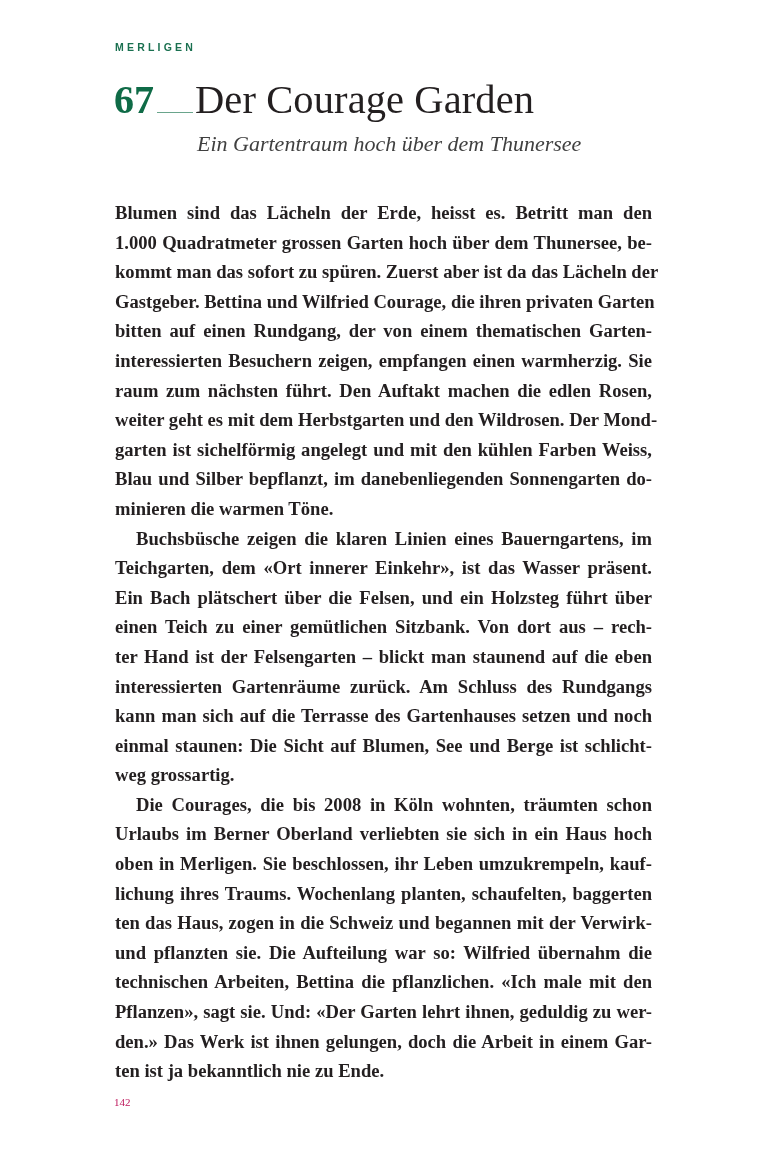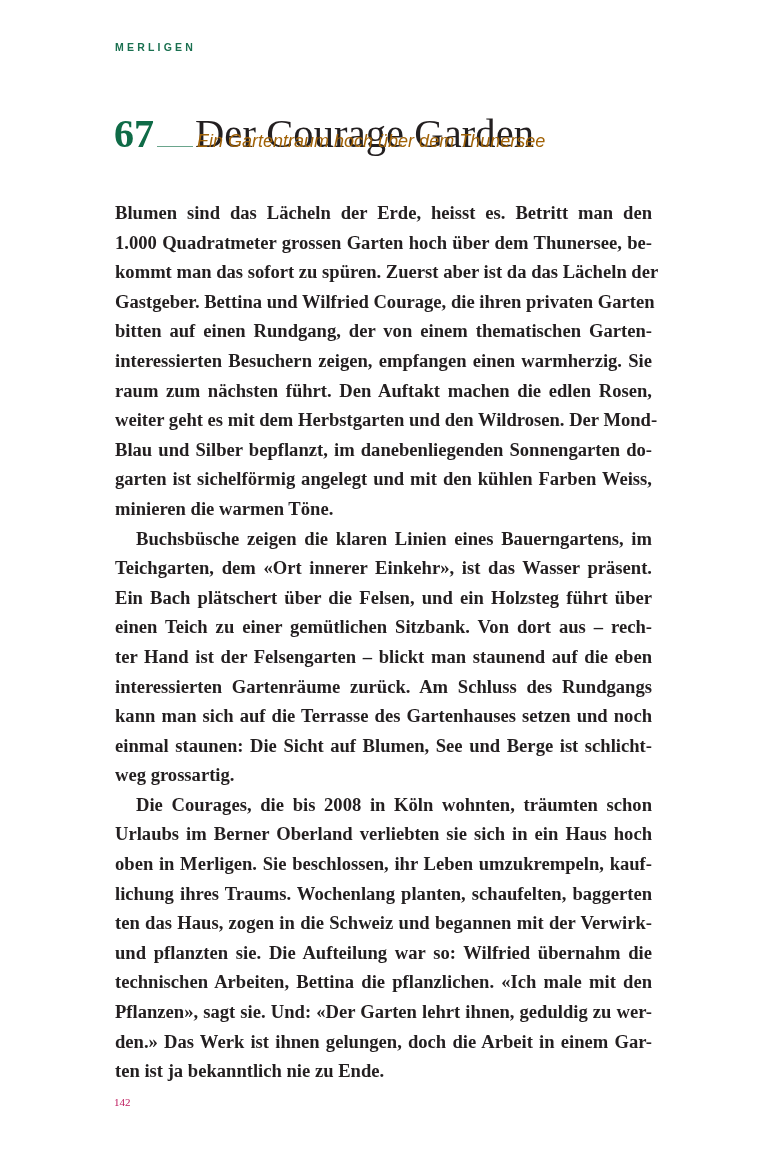--- a/index.html
+++ b/index.html
@@ -26,21 +26,20 @@
       color: #1a7050;
     }
     .title-row {
       position: absolute;
       left: 114px;
       top: 80px;
       height: 50px;
       display: flex;
       align-items: baseline;
       white-space: nowrap;
-      margin-top: 34px;
     }
     .title-number {
       font-family: "Liberation Serif", serif;
       font-weight: bold;
       font-size: 40px;
       color: #0f6b47;
       line-height: 1;
     }
     .title-rule {
       display: inline-block;
@@ -55,24 +54,24 @@
       font-family: "Liberation Serif", serif;
       font-size: 40.5px;
       color: #231f20;
       line-height: 1;
       letter-spacing: 0.1px;
     }
     .subtitle {
       position: absolute;
       left: 197px;
       top: 131px;
-      font-family: Liberation Sans, sans-serif;
+      font-family: Liberation Serif, serif;
       font-style: italic;
-      font-size: 18px;
-      color: #a16207;
+      font-size: 22px;
+      color: #404040;
       white-space: nowrap;
     }
     .body-text {
       position: absolute;
       left: 115px;
       top: 198px;
       width: 537px;
     }
     .line {
       display: block;
@@ -117,22 +116,22 @@
 
   <div>
     <span class="line">Blumen sind das Lächeln der Erde, heisst es. Betritt man den</span>
     <span class="line">1.000 Quadratmeter grossen Garten hoch über dem Thunersee, be-</span>
     <span class="line">kommt man das sofort zu spüren. Zuerst aber ist da das Lächeln der</span>
     <span class="line">Gastgeber. Bettina und Wilfried Courage, die ihren privaten Garten</span>
     <span class="line">bitten auf einen Rundgang, der von einem thematischen Garten-</span>
     <span class="line">interessierten Besuchern zeigen, empfangen einen warmherzig. Sie</span>
     <span class="line">raum zum nächsten führt. Den Auftakt machen die edlen Rosen,</span>
     <span class="line">weiter geht es mit dem Herbstgarten und den Wildrosen. Der Mond-</span>
+    <span class="line">garten ist sichelförmig angelegt und mit den kühlen Farben Weiss,</span>
     <span class="line">Blau und Silber bepflanzt, im danebenliegenden Sonnengarten do-</span>
-    <span class="line">garten ist sichelförmig angelegt und mit den kühlen Farben Weiss,</span>
     <span class="line last">minieren die warmen Töne.</span>
   </div>
 
   <div>
     <span class="line indent">Buchsbüsche zeigen die klaren Linien eines Bauerngartens, im</span>
     <span class="line">Teichgarten, dem «Ort innerer Einkehr», ist das Wasser präsent.</span>
     <span class="line">Ein Bach plätschert über die Felsen, und ein Holzsteg führt über</span>
     <span class="line">einen Teich zu einer gemütlichen Sitzbank. Von dort aus – rech-</span>
     <span class="line">ter Hand ist der Felsengarten – blickt man staunend auf die eben</span>
     <span class="line">interessierten Gartenräume zurück. Am Schluss des Rundgangs</span>

